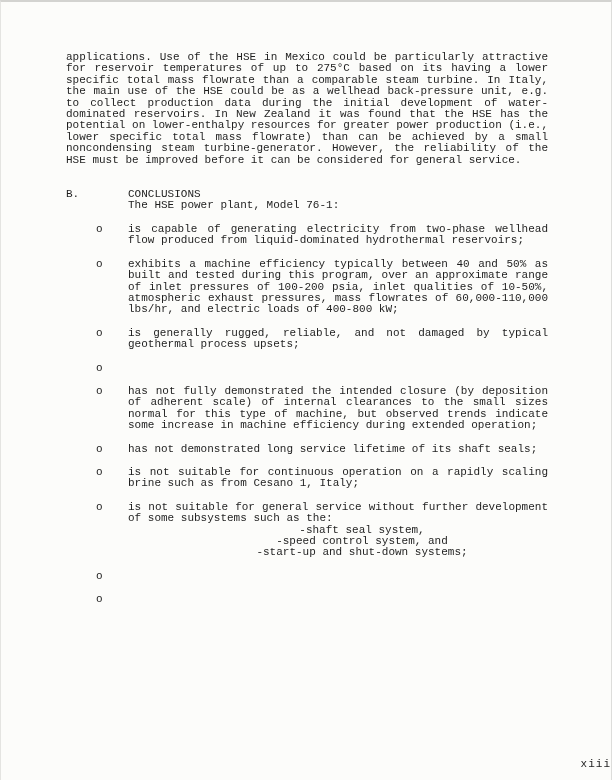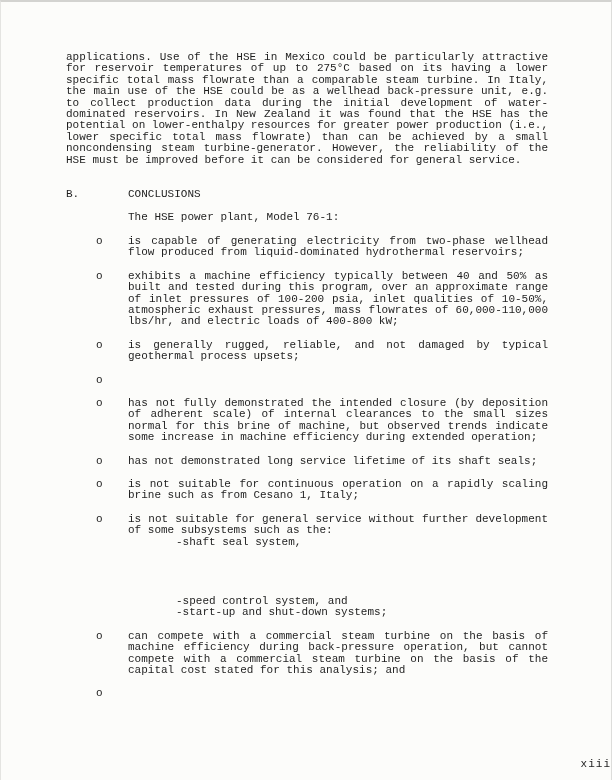--- a/index.html
+++ b/index.html
@@ -35,40 +35,39 @@
     }
     .section-head {
       display: flex;
       margin-top: 23px;
     }
     .section-label {
       width: 62px;
       flex: 0 0 62px;
     }
     .lead-in {
-      margin-top: 12px;
       margin-left: 62px;
     }
     .bullet {
       display: flex;
       margin-top: 12px;
     }
     .bullet .marker {
       flex: 0 0 62px;
       width: 62px;
       box-sizing: border-box;
       padding-left: 30px;
     }
     .bullet .btext {
       flex: 1 1 auto;
       text-align: justify;
     }
     .sub-items {
       margin-left: 48px;
-      text-align: left;
+      text-align: center;
     }
     .pagenum {
       position: absolute;
       bottom: 10px;
       left: 0;
       width: 100%;
       text-align: right;
       font-size: 11px;
       letter-spacing: 1px;
     }
@@ -102,48 +101,47 @@
       <span class="marker">o</span>
       <span class="btext">is generally rugged, reliable, and not damaged by typical geothermal process upsets;</span>
     </div>
 
     <div class="bullet">
       <span class="marker">o</span>
     </div>
 
     <div class="bullet">
       <span class="marker">o</span>
-      <span class="btext">has not fully demonstrated the intended closure (by deposition of adherent scale) of internal clearances to the small sizes normal for this brine of machine, but observed trends indicate some increase in machine efficiency during extended operation;</span>
+      <span class="btext">has not fully demonstrated the intended closure (by deposition of adherent scale) of internal clearances to the small sizes normal for this type of machine, but observed trends indicate some increase in machine efficiency during extended operation;</span>
     </div>
 
     <div class="bullet">
       <span class="marker">o</span>
       <span class="btext">has not demonstrated long service lifetime of its shaft seals;</span>
     </div>
 
     <div class="bullet">
       <span class="marker">o</span>
       <span class="btext">is not suitable for continuous operation on a rapidly scaling brine such as from Cesano 1, Italy;</span>
     </div>
 
     <div class="bullet">
       <span class="marker">o</span>
       <span class="btext">
         <span>is not suitable for general service without further development of some subsystems such as the:</span>
         <span class="sub-items" style="display:block;">
           <span style="display:block;">-shaft seal system,</span>
-          <span style="display:block;margin-top:48px;">-speed control system, and</span>
+          <span style="display:block;">-speed control system, and</span>
           <span style="display:block;">-start-up and shut-down systems;</span>
         </span>
       </span>
     </div>
 
     <div class="bullet">
       <span class="marker">o</span>
-      <span class="btext">can compete with a commercial steam turbine on the basis of machine efficiency during back-pressure operation, but cannot compete with a commercial steam turbine on the basis of the capital cost stated for this analysis; and</span>
     </div>
 
     <div class="bullet">
       <span class="marker">o</span>
     </div>
 
   </div>
 
   <div class="pagenum">xiii</div>
 </div>

